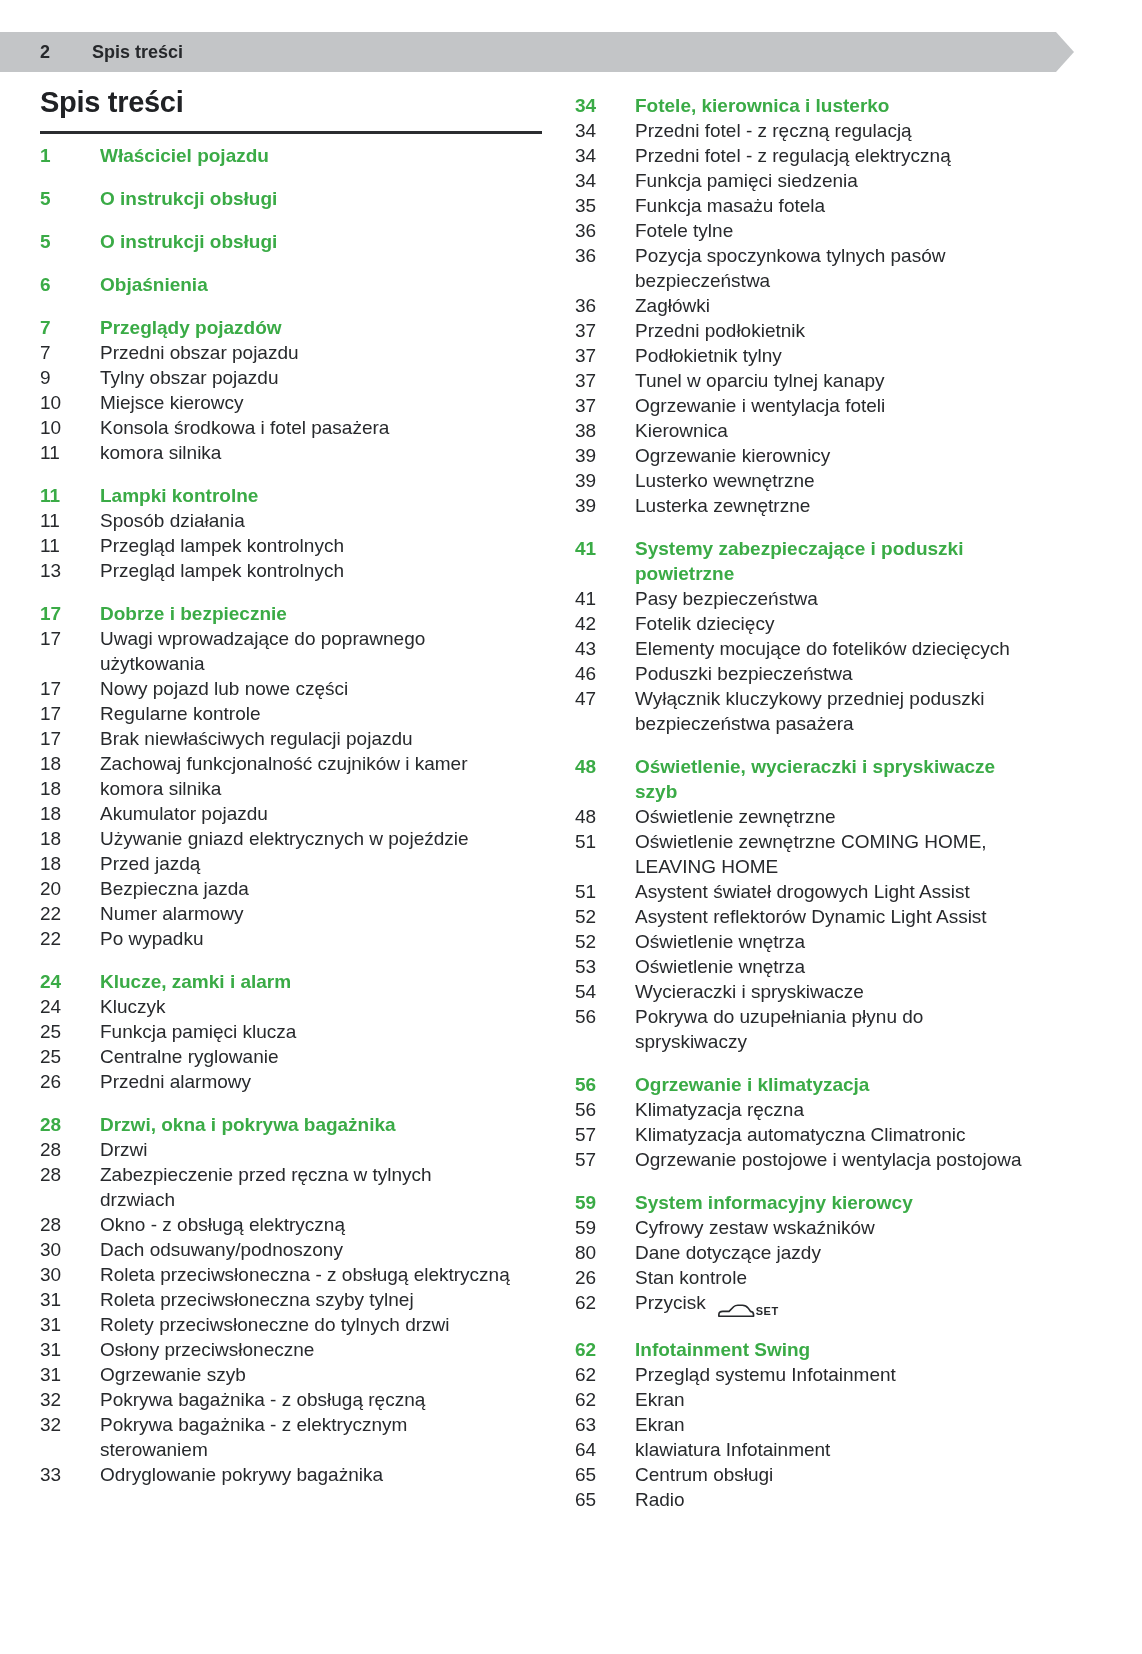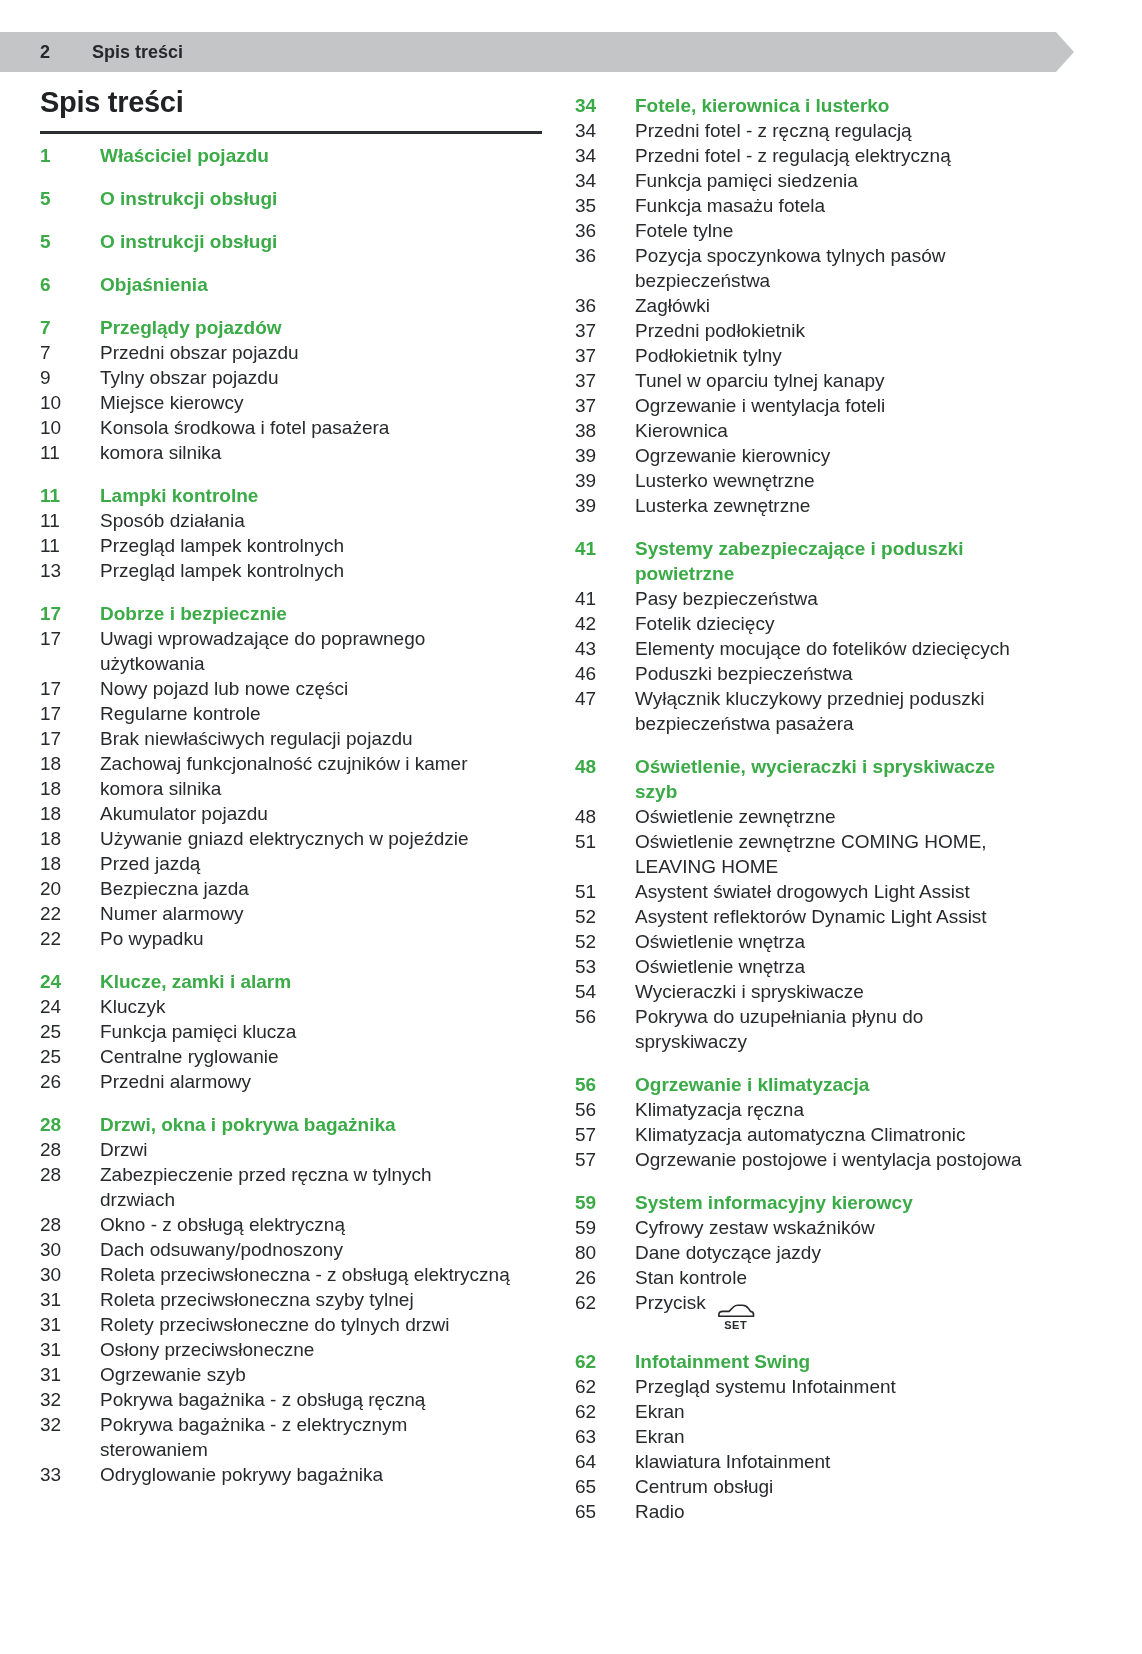--- a/index.html
+++ b/index.html
@@ -32,21 +32,21 @@
 
   .entry { display:flex; align-items:flex-start; }
   .entry .num   { flex:0 0 60px; width:60px; }
   .entry .label { flex:1; }
 
   .section { color:#3aab46; font-weight:bold; margin-top:18px; }
   .col .section:first-child { margin-top:0; }
 
   
   .seticon {
-    display:inline-flex; flex-direction:column; align-items:center;
+    display:inline-flex; flex-direction:row; align-items:center;
     vertical-align:-10px; margin-left:10px;
   }
   .seticon svg { display:block; width:40px; height:16px; }
   .setlabel {
     font-size:11px; line-height:11px; font-weight:bold;
     letter-spacing:0.5px; color:#26282b; margin-top:1px;
   }
 </style>
 </head>
 <body>

